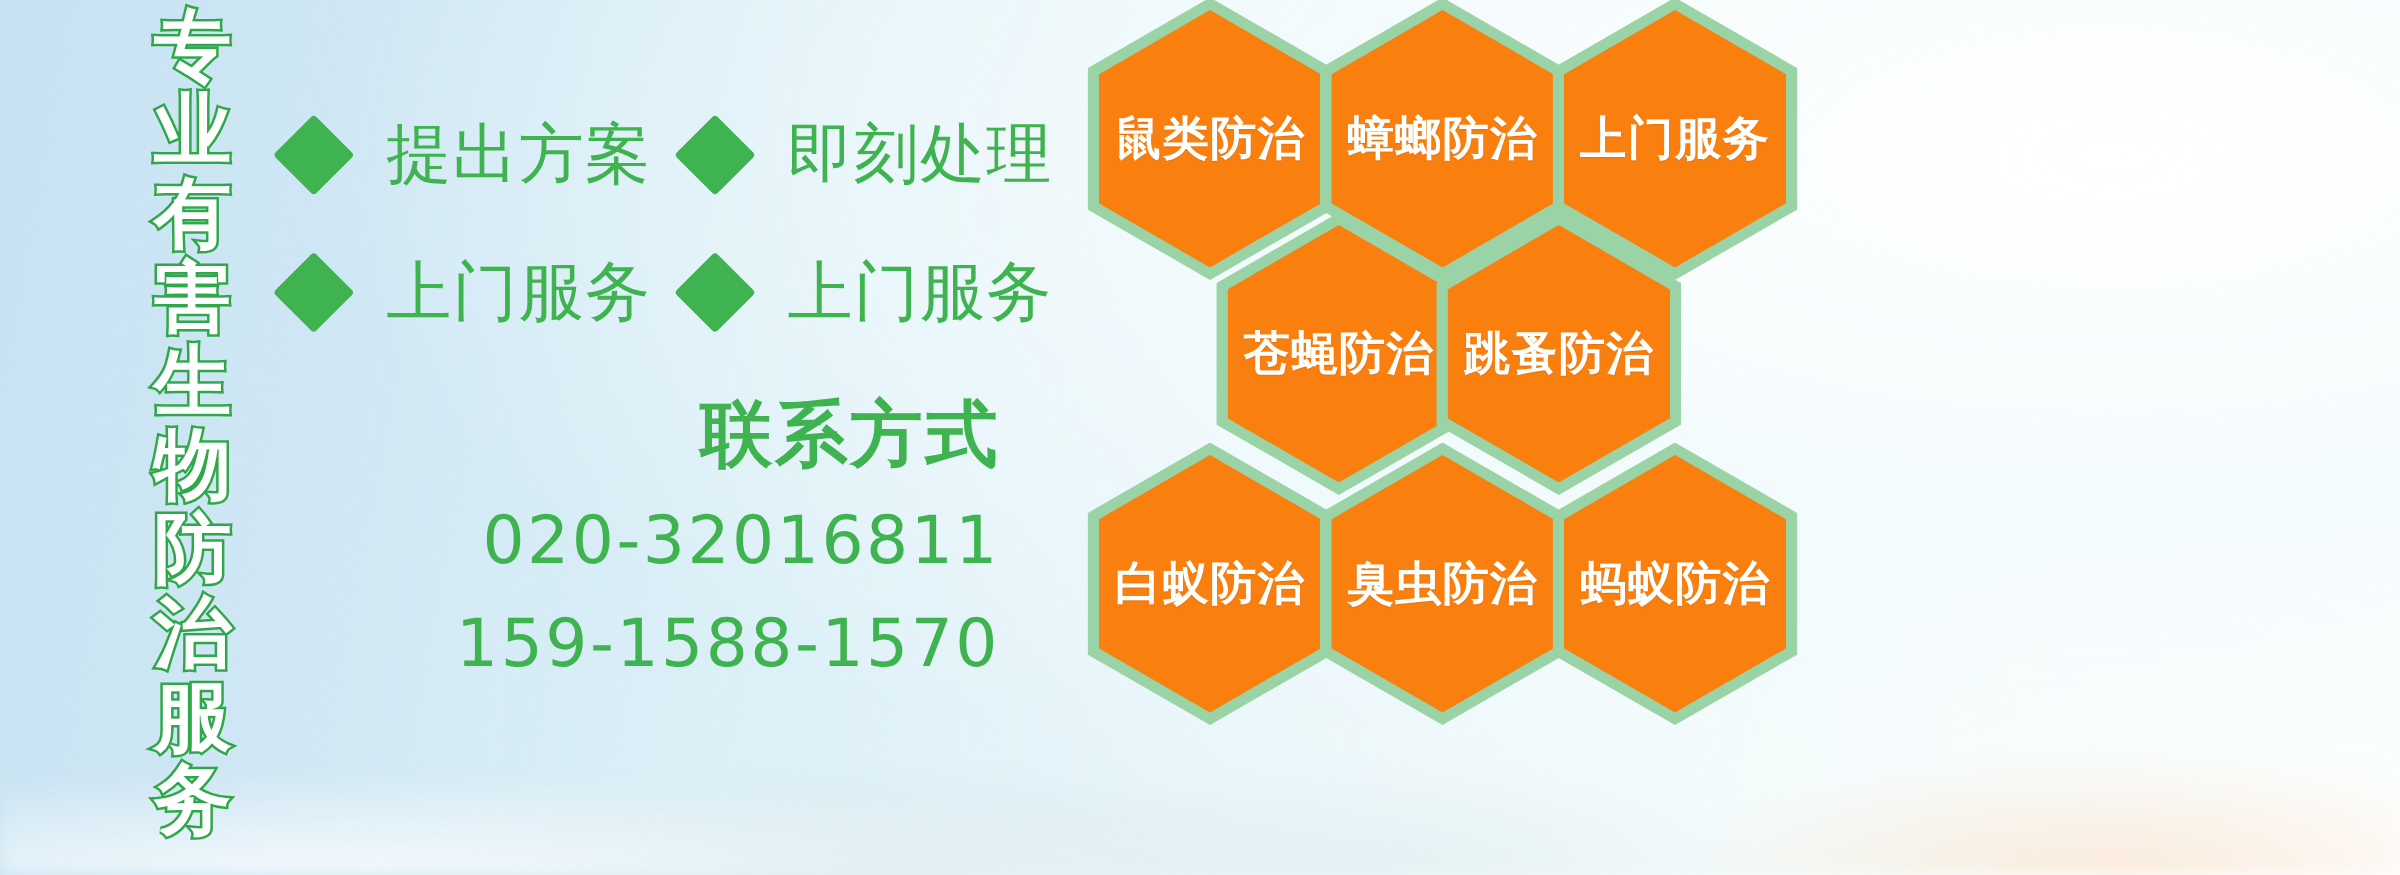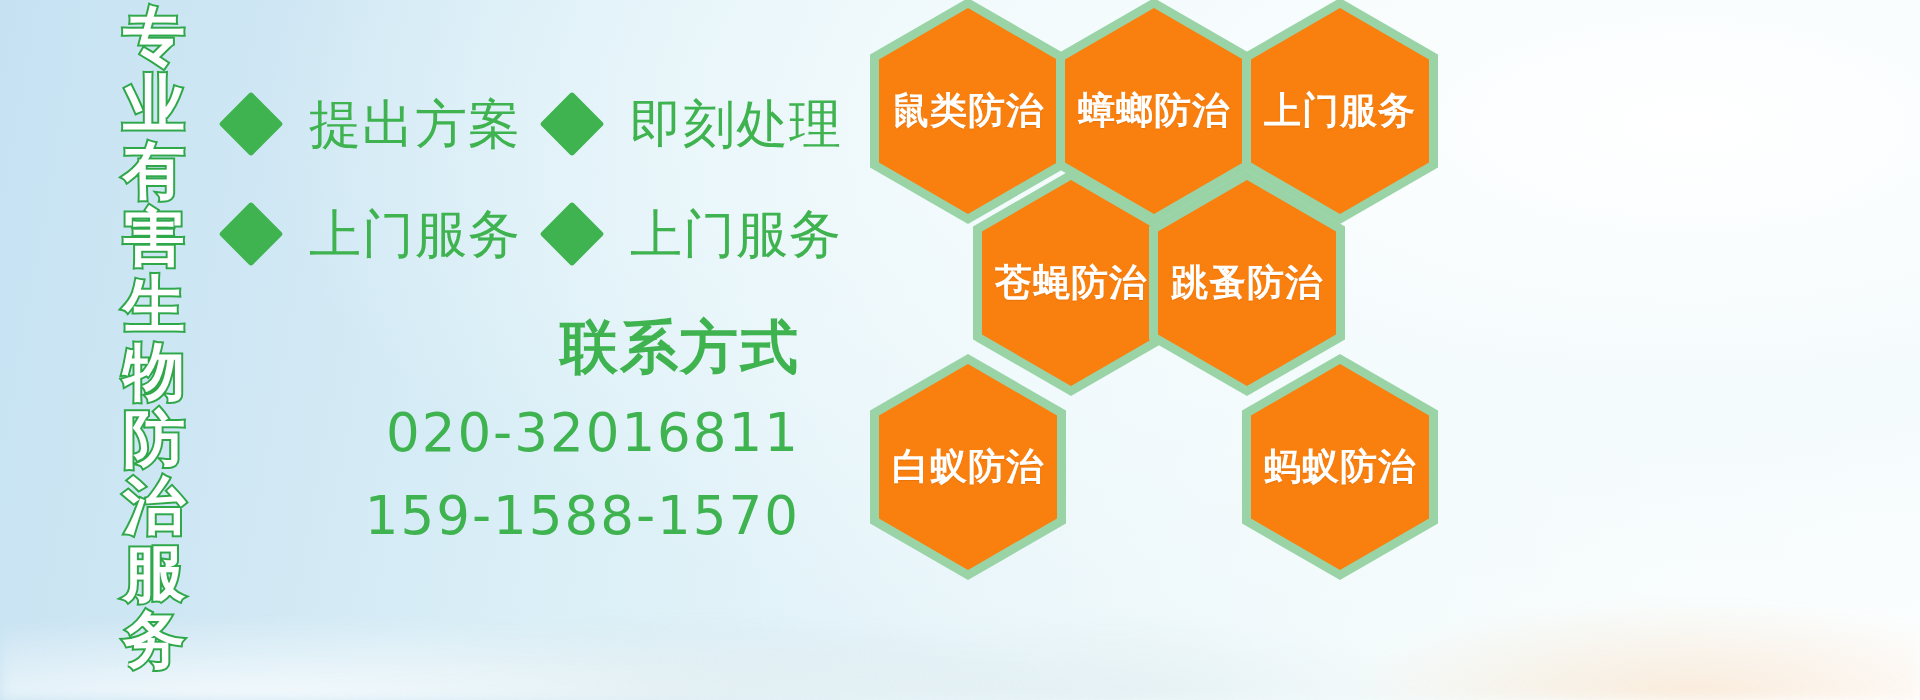--- a/index.html
+++ b/index.html
@@ -183,20 +183,24 @@
     </div>
     <div class="hex r2 c25">
       <span class="inner"></span>
       <span class="label">跳蚤防治</span>
     </div>
 
     <div class="hex r3 c1">
       <span class="inner"></span>
       <span class="label">白蚁防治</span>
     </div>
+    <div class="hex r3 c2">
+      <span class="inner"></span>
+      <span class="label">臭虫防治</span>
+    </div>
     <div class="hex r3 c3">
       <span class="inner"></span>
       <span class="label">蚂蚁防治</span>
     </div>
 
   </div>
 
 </div>
 
 </body></html>

